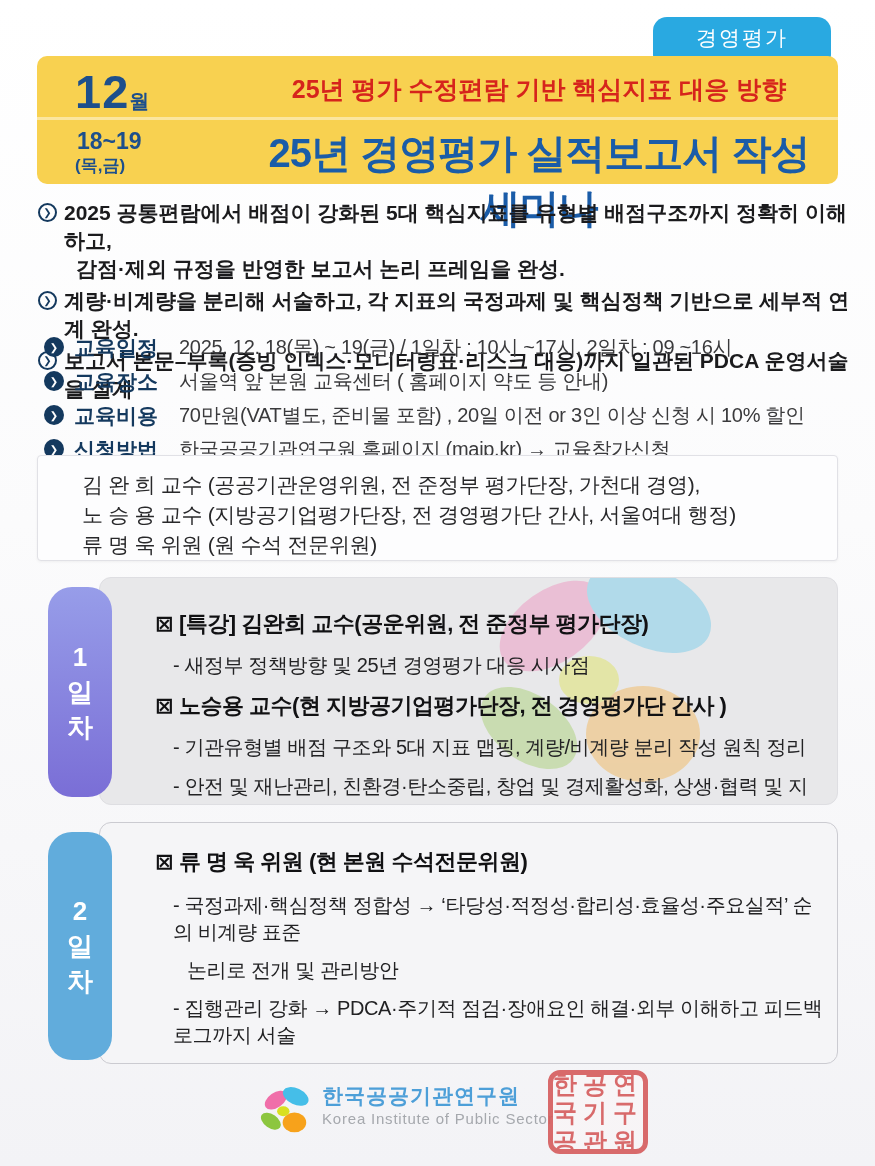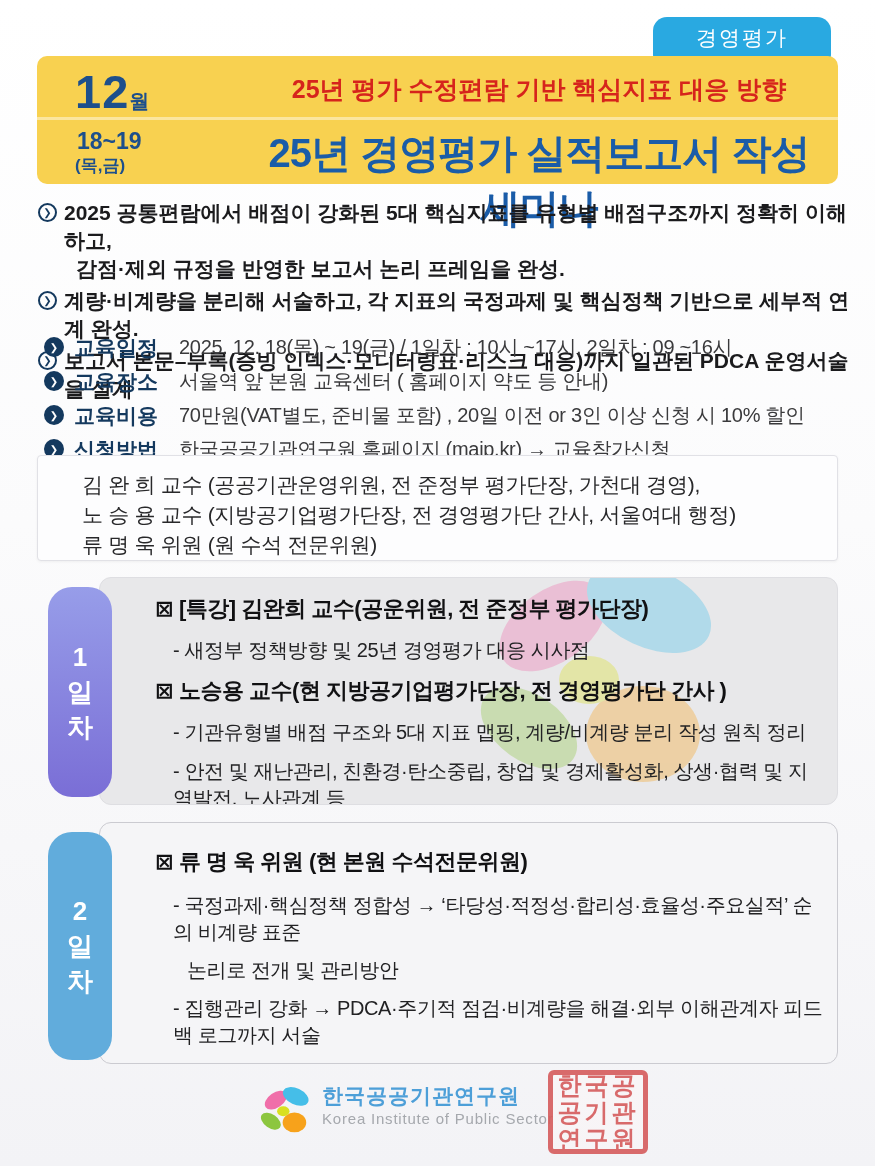--- a/index.html
+++ b/index.html
@@ -105,21 +105,21 @@
   .day1-tab { left: 48px; top: 587px; height: 210px; background: linear-gradient(180deg, #979de9 0%, #7a6ed6 100%); }
   .day2-tab { left: 48px; top: 832px; height: 228px; background: #61acdc; }
 
   .day-box {
     position: absolute; left: 99px; right: 37px;
     border-radius: 12px; z-index: 1; overflow: hidden;
   }
   .day1-box { top: 577px; height: 228px; background: #e8e8ea; border: 1px solid #dedee2; }
   .day2-box { top: 822px; height: 242px; background: #f5f5f7; border: 1px solid #cbcbd1; }
 
-  .day-content { position: relative; padding: 16px 14px 0 55px; z-index: 2; }
+  .day-content { position: relative; padding: 31px 14px 0 55px; z-index: 2; }
   .day-heading { font-size: 22px; font-weight: bold; color: #111113; letter-spacing: -0.5px; }
   .day-sub { font-size: 20px; font-weight: 500; color: #222224; padding-left: 18px; letter-spacing: -0.4px; }
   .day-cont { font-size: 20px; font-weight: 500; color: #222224; padding-left: 32px; letter-spacing: -0.4px; }
   .checkbox-glyph { font-weight: bold; margin-right: 6px; }
 
   .day1-box .day-heading { margin-bottom: 13px; }
   .day1-box .day-sub { margin-bottom: 12px; }
 
   .day2-box .day-content { padding-top: 24px; }
   .day2-box .day-heading { margin-bottom: 15px; }
@@ -134,23 +134,23 @@
   
   .footer { position: absolute; left: 0; right: 0; top: 1076px; height: 90px; }
   .flower-logo { position: absolute; left: 256px; top: 8px; }
   .brand { position: absolute; left: 322px; top: 6px; }
   .brand-kr { color: #4d9fd8; font-size: 21px; font-weight: bold; letter-spacing: 1px; }
   .brand-en { color: #a5a8ad; font-size: 15px; letter-spacing: 0.8px; margin-top: 0; }
   .stamp {
     position: absolute; left: 548px; top: -6px;
     width: 100px; height: 84px;
     border: 5px solid #d65c5c;
-    border-radius: 6px;
+    border-radius: 12px;
     color: #d65c5c;
-    display: flex; flex-direction: column; align-items: center; justify-content: center;
+    display: flex; flex-direction: row; align-items: center; justify-content: center;
     opacity: 0.9;
     background: rgba(255,245,245,0.35);
     z-index: 3;
   }
   .stamp-row { font-size: 24px; font-weight: bold; letter-spacing: 3px; line-height: 27px; transform: scaleY(1.05); }
 </style>
 </head>
 <body>
 
 <div class="page">
@@ -263,21 +263,21 @@
   <div class="day-tab day2-tab">
     <div>2</div>
     <div>일</div>
     <div>차</div>
   </div>
   <div class="day-box day2-box">
     <div class="day-content">
       <div class="day-heading"><span class="checkbox-glyph">⊠</span><span>류 명 욱 위원 (현 본원 수석전문위원)</span></div>
       <div class="day-sub">-  국정과제·핵심정책 정합성 → ‘타당성·적정성·합리성·효율성·주요실적’ 순의 비계량 표준</div>
       <div class="day-cont">논리로 전개  및 관리방안</div>
-      <div class="day-sub">-  집행관리 강화 → PDCA·주기적 점검·비계량을 해결·외부 이해관계자 피드백 로그까지 서술</div>
+      <div class="day-sub">-  집행관리 강화 → PDCA·주기적 점검·장애요인 해결·외부 이해하고 피드백 로그까지 서술</div>
       <div class="day-sub">-  타당성→적정성→집행과정의 합리성→집행관리의 효율성→주요 실적을 서술 표준으로</div>
 
     </div>
   </div>
 
   <div class="footer">
     <svg class="flower-logo" width="62" height="62" viewBox="0 0 100 100">
       <ellipse cx="32" cy="26" rx="20" ry="12" fill="#f06ea9" transform="rotate(-35 32 26)"></ellipse>
       <ellipse cx="64" cy="20" rx="22" ry="13" fill="#45bee8" transform="rotate(25 64 20)"></ellipse>
       <ellipse cx="24" cy="60" rx="18" ry="11" fill="#8cc63f" transform="rotate(35 24 60)"></ellipse>

